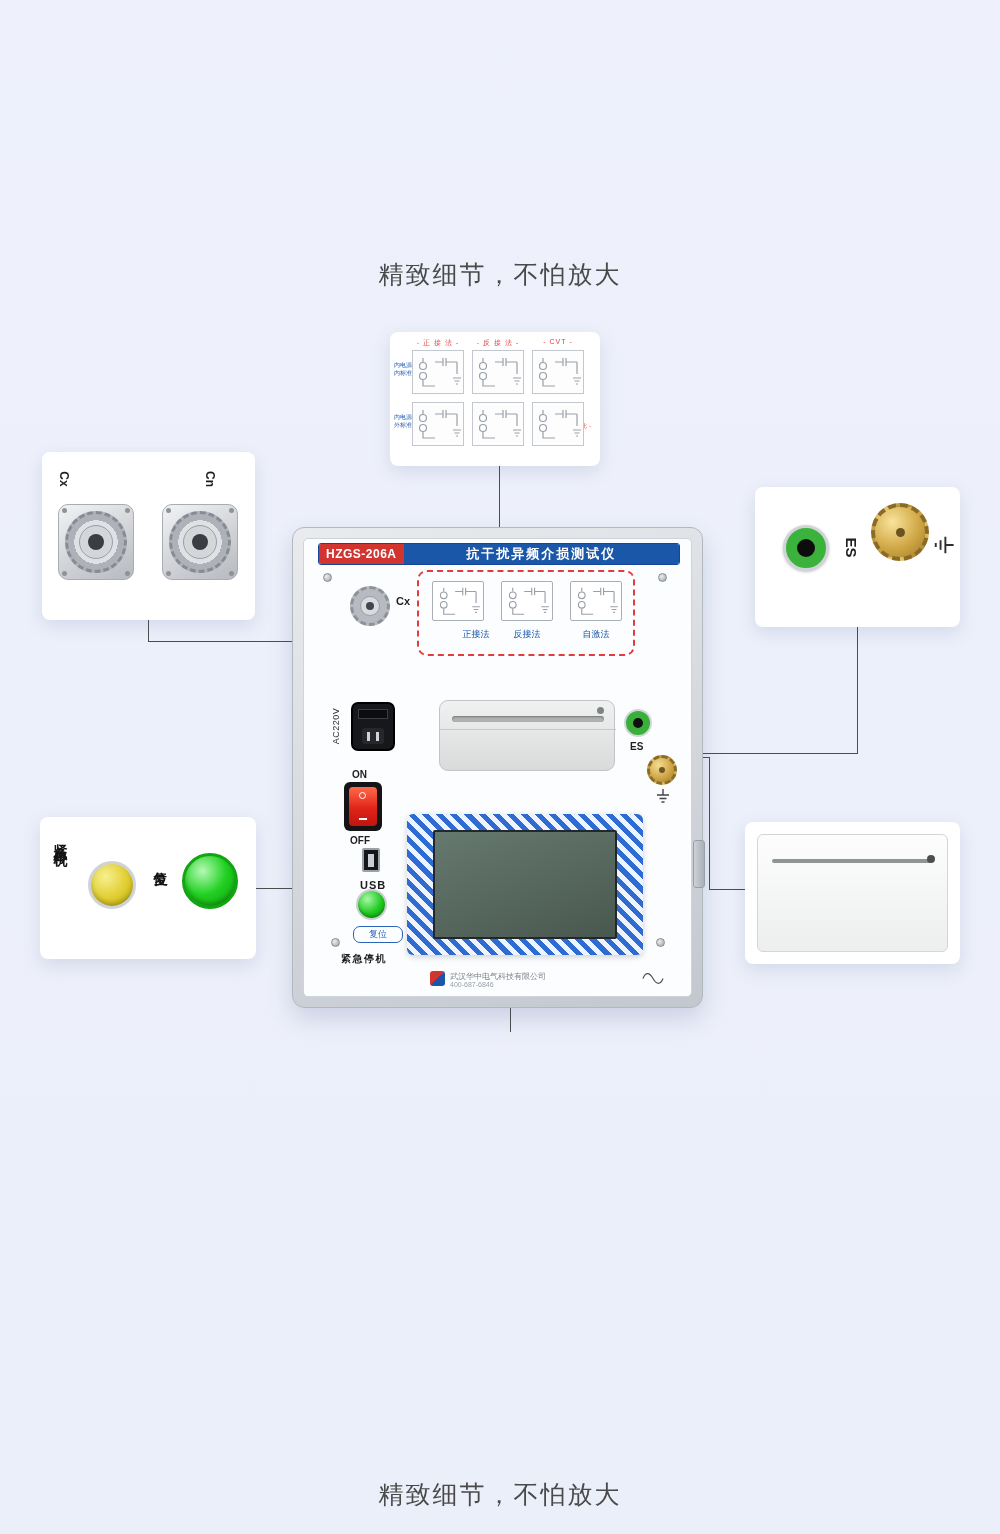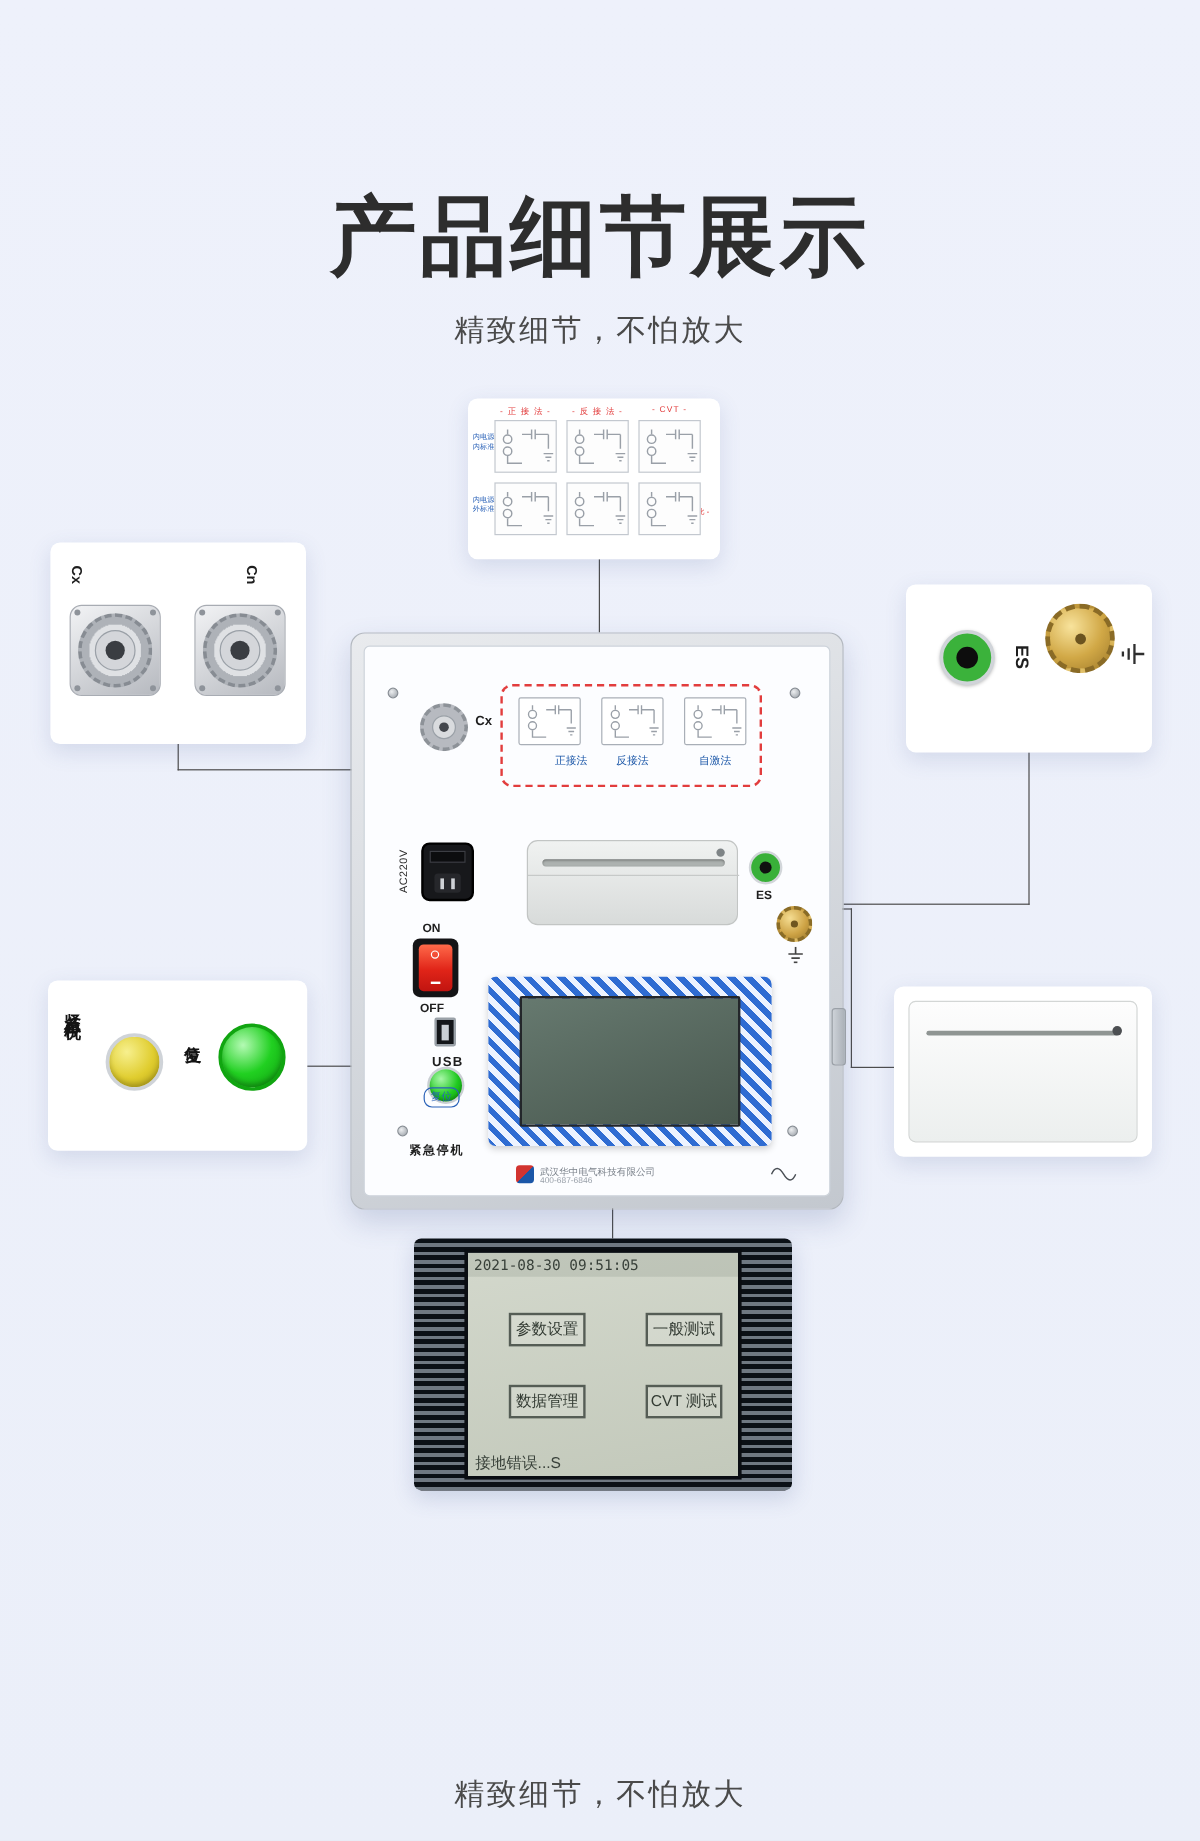--- a/index.html
+++ b/index.html
@@ -38,21 +38,20 @@
 .cdot{position:absolute;width:5px;height:5px;border-radius:50%;background:#8e939a}
 .vtext{writing-mode:vertical-rl;text-orientation:upright;font-weight:700;color:#141414}
 .scrbtn{width:64px;height:28px;border:2px solid #555d55;color:#333b33;font-size:13px;display:flex;align-items:center;justify-content:center;background:rgba(255,255,255,.15)}
 .mono{font-family:"DejaVu Sans Mono","Liberation Mono",monospace}
 </style>
 </head>
 <body>
 
 <div class="page">
 
-  <div class="a h-title" style="top:150px">产品细节展示</div>
   <div class="a h-sub" style="top:258px">精致细节，不怕放大</div>
 
   <div class="a line" style="left:499px;top:466px;width:1px;height:61px"></div>
   <div class="a line" style="left:148px;top:620px;width:1px;height:22px"></div>
   <div class="a line" style="left:148px;top:641px;width:145px;height:1px"></div>
   <div class="a line" style="left:857px;top:627px;width:1px;height:127px"></div>
   <div class="a line" style="left:703px;top:753px;width:155px;height:1px"></div>
   <div class="a line" style="left:256px;top:888px;width:37px;height:1px"></div>
   <div class="a line" style="left:709px;top:889px;width:37px;height:1px"></div>
   <div class="a line" style="left:709px;top:757px;width:1px;height:133px"></div>
@@ -153,36 +152,29 @@
     <div class="a" style="left:142px;top:36px;width:56px;height:56px;border-radius:50%;background:radial-gradient(circle at 35% 30%,#b4fab4,#21d021 50%,#0e9c0e);border:3px solid #11a511;box-shadow:inset 0 -3px 4px rgba(0,0,0,.25)"></div>
   </div>
 
   <div class="a card" style="left:745px;top:822px;width:215px;height:142px">
     <div class="a" style="left:12px;top:12px;width:191px;height:118px;background:linear-gradient(180deg,#fdfdfd,#ecefee);border:1px solid #d3d6d5;border-radius:6px">
       <div class="a" style="left:14px;top:24px;width:160px;height:4px;background:#8f9593;border-radius:2px"></div>
       <div class="a" style="right:12px;top:20px;width:8px;height:8px;border-radius:50%;background:#4c4f52"></div>
     </div>
   </div>
 
-  <div class="a" style="left:345px;top:1032px;width:315px;height:210px;border-radius:6px;background:repeating-linear-gradient(180deg,#0b1016 0 4px,#6f7882 4px 7px);box-shadow:0 6px 18px rgba(70,90,150,.2)">
-    <div class="a" style="left:42px;top:9px;width:231px;height:192px;background:linear-gradient(170deg,#d3d8cc,#c3c9bb);border:3px solid #0a0d12">
-      <div class="a" style="left:0;top:0;width:225px;height:20px;background:rgba(40,50,40,.10)"></div>
-      <span class="a mono" style="left:5px;top:3px;font-size:12px;color:#39413a">2021-08-30 09:51:05</span>
-      <div class="a scrbtn" style="left:34px;top:50px">参数设置</div>
-      <div class="a scrbtn" style="left:148px;top:50px">一般测试</div>
-      <div class="a scrbtn" style="left:34px;top:110px">数据管理</div>
-      <div class="a scrbtn" style="left:148px;top:110px">CVT 测试</div>
-      <span class="a" style="left:6px;top:166px;font-size:13px;color:#39413a">接地错误...S</span>
-    </div>
-  </div>
 
   <div class="a panel" style="left:292px;top:527px;width:411px;height:481px">
     <div class="a" style="right:-3px;top:312px;width:12px;height:48px;background:linear-gradient(90deg,#cdd2d8,#aab0b7);border:1px solid #9aa0a7;border-radius:3px"></div>
     <div class="face">
 
+      <div class="a hdr" style="left:14px;top:4px;width:362px;height:22px">
+        <span class="m">HZGS-206A</span>
+        <span class="n">抗干扰异频介损测试仪</span>
+      </div>
 
       <div class="a screw" style="left:19px;top:34px"></div>
       <div class="a screw" style="left:354px;top:34px"></div>
       <div class="a screw" style="left:27px;top:399px"></div>
       <div class="a screw" style="left:352px;top:399px"></div>
 
       <div class="a dashedbox" style="left:113px;top:31px;width:218px;height:86px">
         <div class="a minibox" style="left:13px;top:9px;width:52px;height:40px"><svg viewBox="0 0 50 40" width="50" height="38">
               <g stroke="#9aa0a8" fill="none" stroke-width="1.2">
                 <circle cx="10" cy="14" r="3.5"></circle>
@@ -248,21 +240,21 @@
         </div>
       </div>
       <span class="a ptext" style="left:46px;top:296px;font-size:10px">OFF</span>
 
       <div class="a" style="left:58px;top:309px;width:18px;height:24px;background:#14161a;border:2px solid #9aa1a8;border-radius:2px">
         <div class="a" style="left:4px;top:4px;width:6px;height:13px;background:#c9ced4"></div>
       </div>
       <span class="a ptext" style="left:56px;top:340px;font-size:11px;letter-spacing:1px">USB</span>
 
       <div class="a" style="left:54px;top:352px;width:27px;height:27px;border-radius:50%;background:radial-gradient(circle at 35% 30%,#a8f7a8,#1fc91f 55%,#0f9a0f);box-shadow:0 0 0 2px #c9ced3,inset 0 -2px 3px rgba(0,0,0,.25)"></div>
-      <span class="a" style="left:49px;top:367px;padding:1px 5px;border:1px solid #2a62b8;border-radius:7px;font-size:9px;color:#2a62b8">复位</span>
+      <span class="a" style="left:49px;top:387px;padding:1px 15px;border:1px solid #2a62b8;border-radius:7px;font-size:9px;color:#2a62b8">复位</span>
       <span class="a ptext" style="left:37px;top:413px;font-size:10px;letter-spacing:1.5px">紧急停机</span>
 
       <div class="a lcdbezel" style="left:103px;top:275px;width:236px;height:141px">
         <div class="a lcdscreen" style="left:26px;top:16px;width:184px;height:109px"></div>
       </div>
 
       <div class="a" style="left:126px;top:432px;width:15px;height:15px;border-radius:3px;background:linear-gradient(135deg,#d23430 0 50%,#1b57a8 50% 100%)"></div>
       <span class="a" style="left:146px;top:432px;font-size:8px;color:#7c838c">武汉华中电气科技有限公司</span>
       <span class="a" style="left:146px;top:442px;font-size:7px;color:#9aa1aa">400-687-6846</span>
       <svg class="a" viewBox="0 0 24 14" width="22" height="13" style="left:338px;top:433px">

